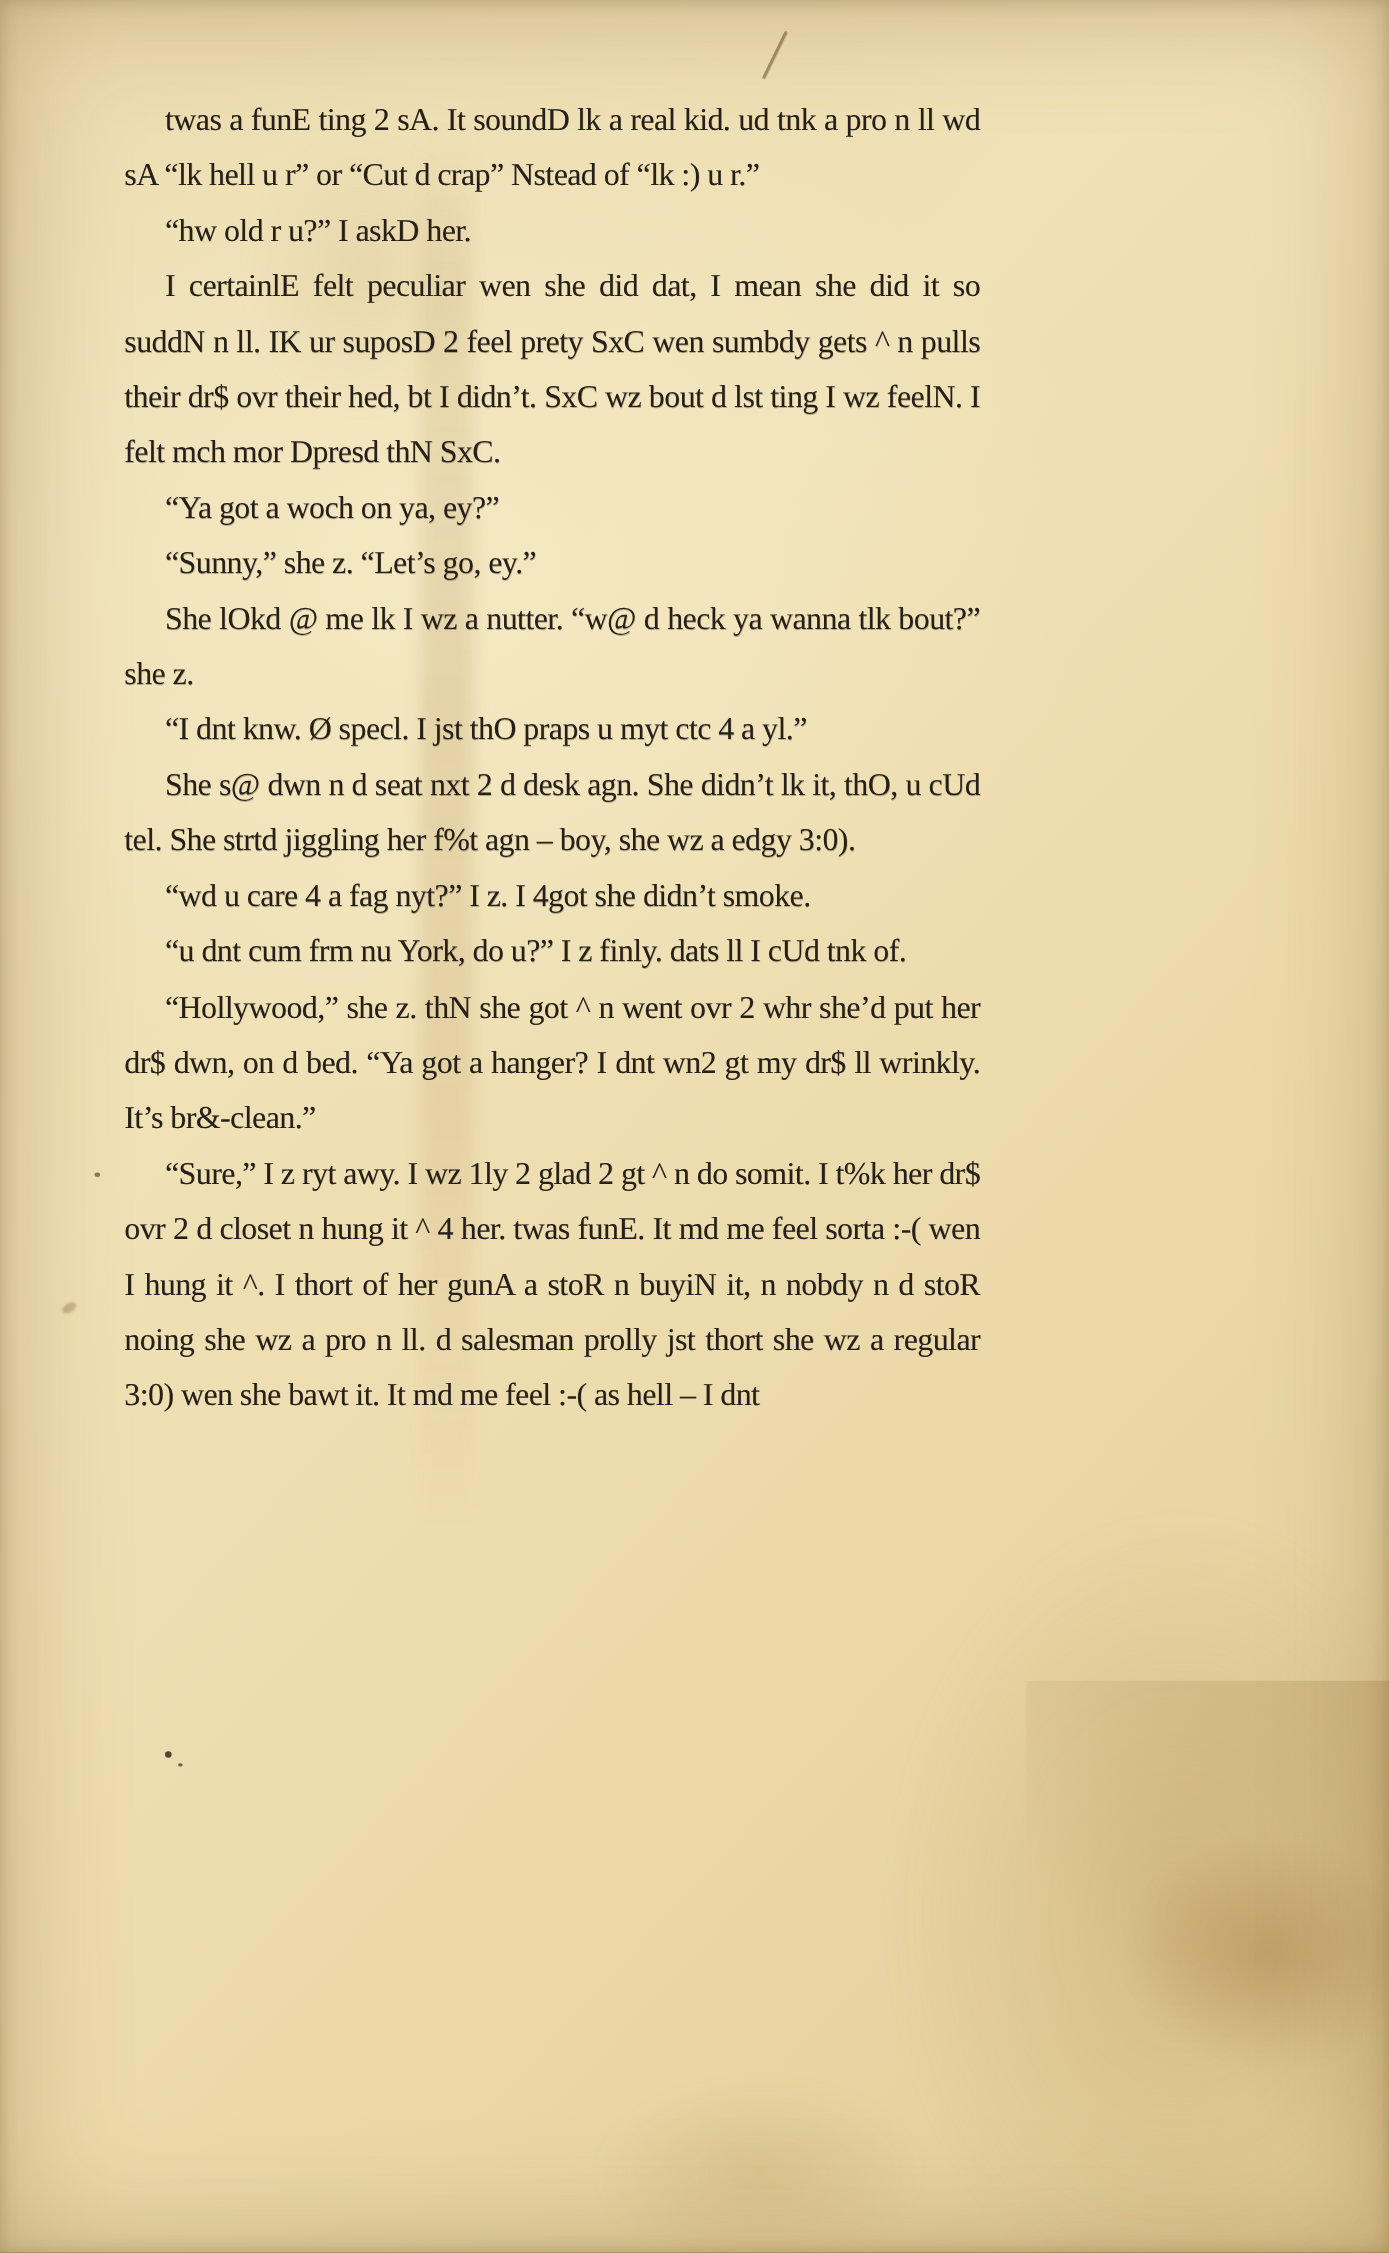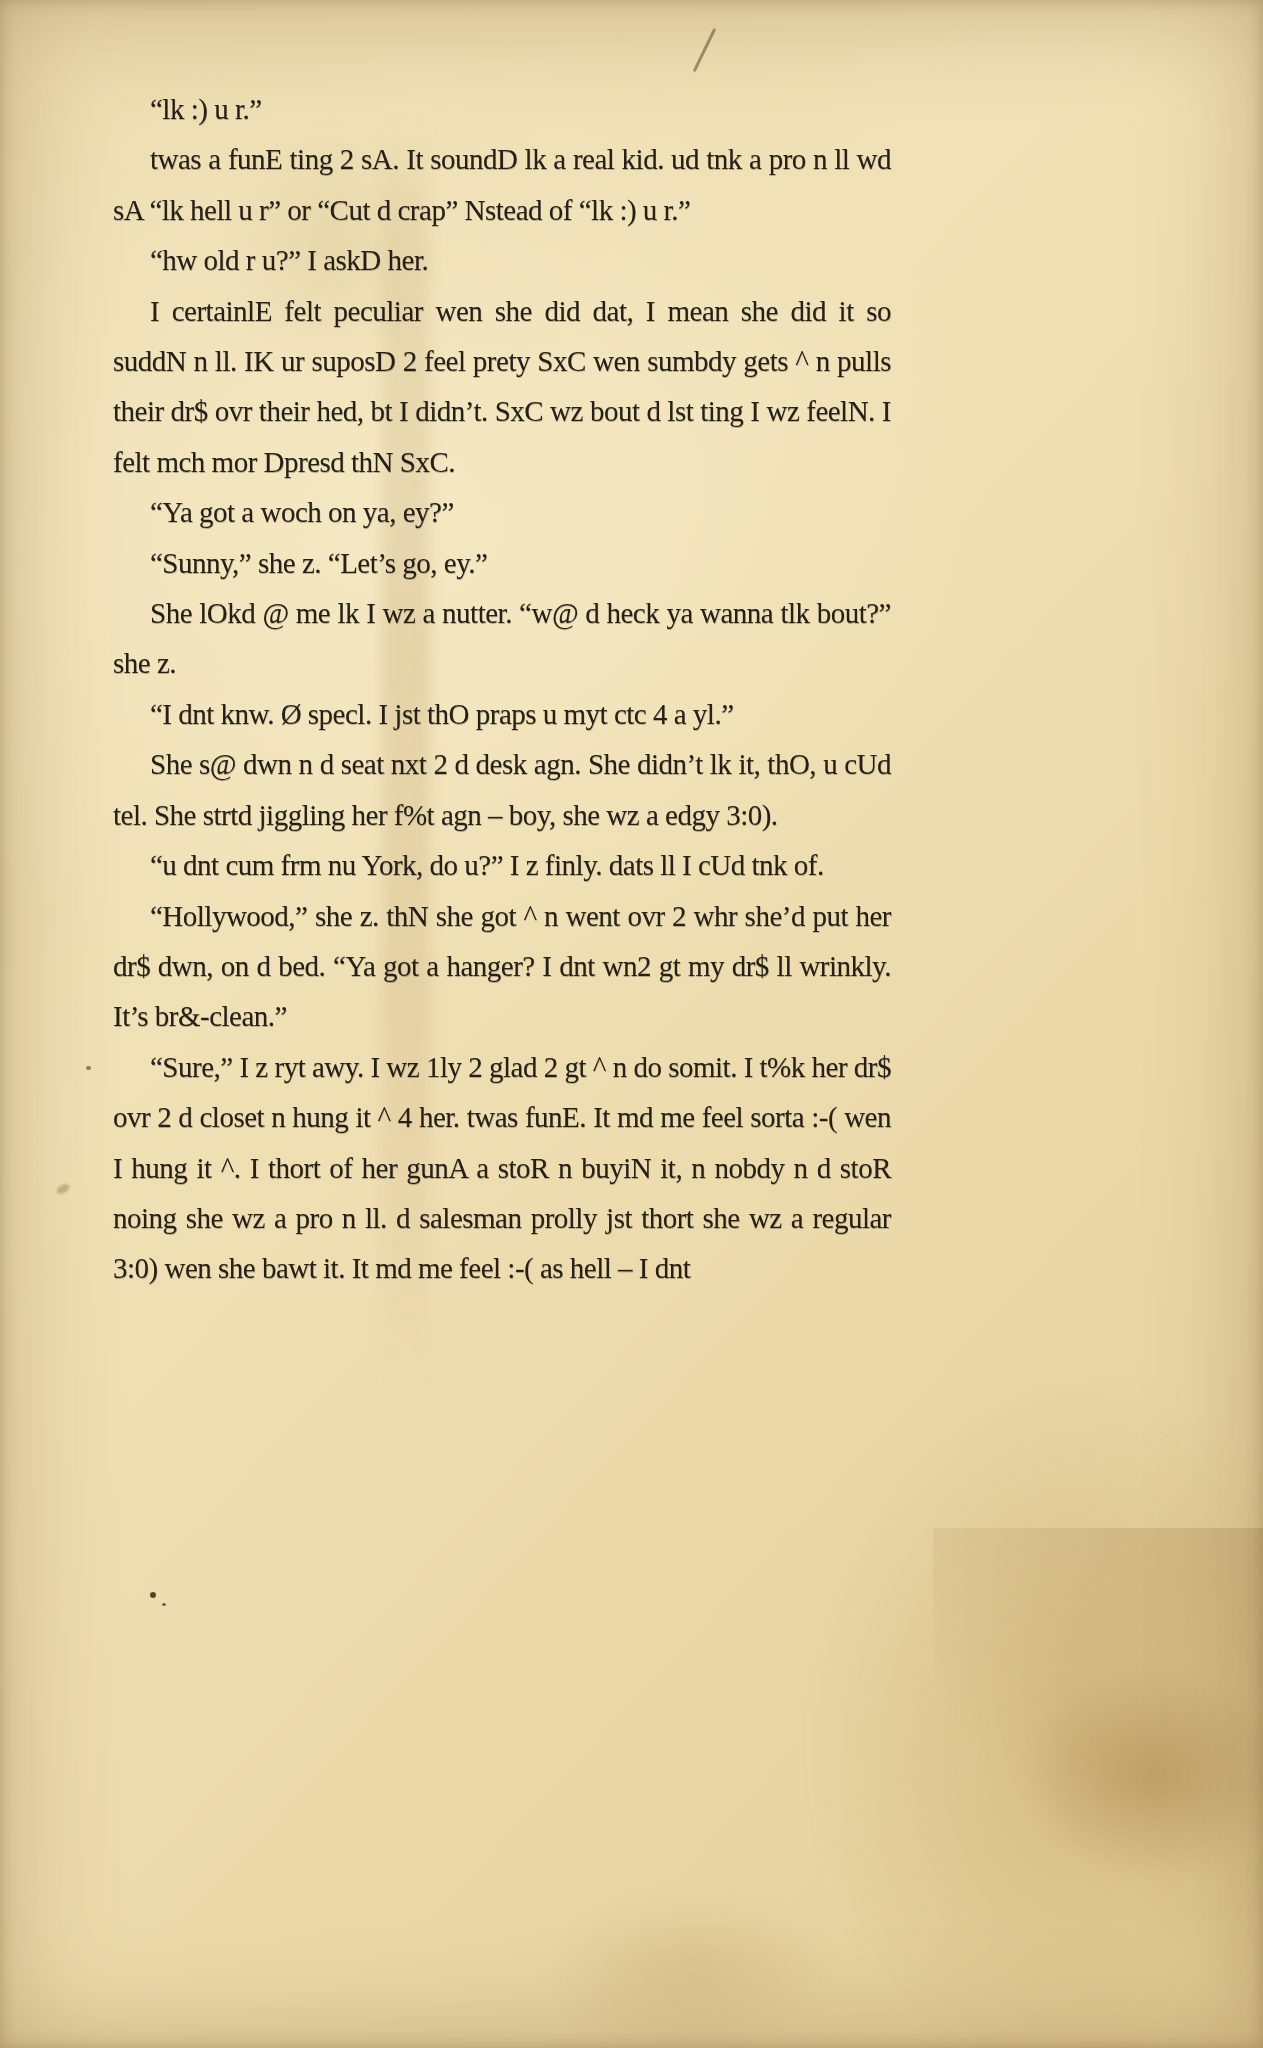--- a/index.html
+++ b/index.html
@@ -87,26 +87,26 @@
   <div class="decor stain-blotch"></div>
   <div class="decor stain-corner"></div>
   <div class="decor stain-bottom-center"></div>
   <div class="decor scratch-top"></div>
   <div class="decor speck-a"></div>
   <div class="decor speck-b"></div>
   <div class="decor speck-c"></div>
   <div class="decor speck-d"></div>
 
   <div class="page-text">
-      <p class="para">“lk :) u r.”</p>
       <p class="para">twas a funE ting 2 sA. It soundD lk a real kid. ud tnk a pro n ll wd sA “lk hell u r” or “Cut d crap” Nstead of “lk :) u r.”</p>
       <p class="para">“hw old r u?” I askD her.</p>
       <p class="para">I certainlE felt peculiar wen she did dat, I mean she did it so suddN n ll. IK ur suposD 2 feel prety SxC wen sumbdy gets ^ n pulls their dr$ ovr their hed, bt I didn’t. SxC wz bout d lst ting I wz feelN. I felt mch mor Dpresd thN SxC.</p>
       <p class="para">“Ya got a woch on ya, ey?”</p>
       <p class="para">“Sunny,” she z. “Let’s go, ey.”</p>
       <p class="para">She lOkd @ me lk I wz a nutter. “w@ d heck ya wanna tlk bout?” she z.</p>
       <p class="para">“I dnt knw. Ø specl. I jst thO praps u myt ctc 4 a yl.”</p>
       <p class="para">She s@ dwn n d seat nxt 2 d desk agn. She didn’t lk it, thO, u cUd tel. She strtd jiggling her f%t agn – boy, she wz a edgy 3:0).</p>
+      <p class="para">“wd u care 4 a fag nyt?” I z. I 4got she didn’t smoke.</p>
       <p class="para">“u dnt cum frm nu York, do u?” I z finly. dats ll I cUd tnk of.</p>
       <p class="para">“Hollywood,” she z. thN she got ^ n went ovr 2 whr she’d put her dr$ dwn, on d bed. “Ya got a hanger? I dnt wn2 gt my dr$ ll wrinkly. It’s br&amp;-clean.”</p>
       <p class="para">“Sure,” I z ryt awy. I wz 1ly 2 glad 2 gt ^ n do somit. I t%k her dr$ ovr 2 d closet n hung it ^ 4 her. twas funE. It md me feel sorta :-( wen I hung it ^. I thort of her gunA a stoR n buyiN it, n nobdy n d stoR noing she wz a pro n ll. d salesman prolly jst thort she wz a regular 3:0) wen she bawt it. It md me feel :-( as hell – I dnt</p>
     </div>
 </div>
 
 </body></html>

